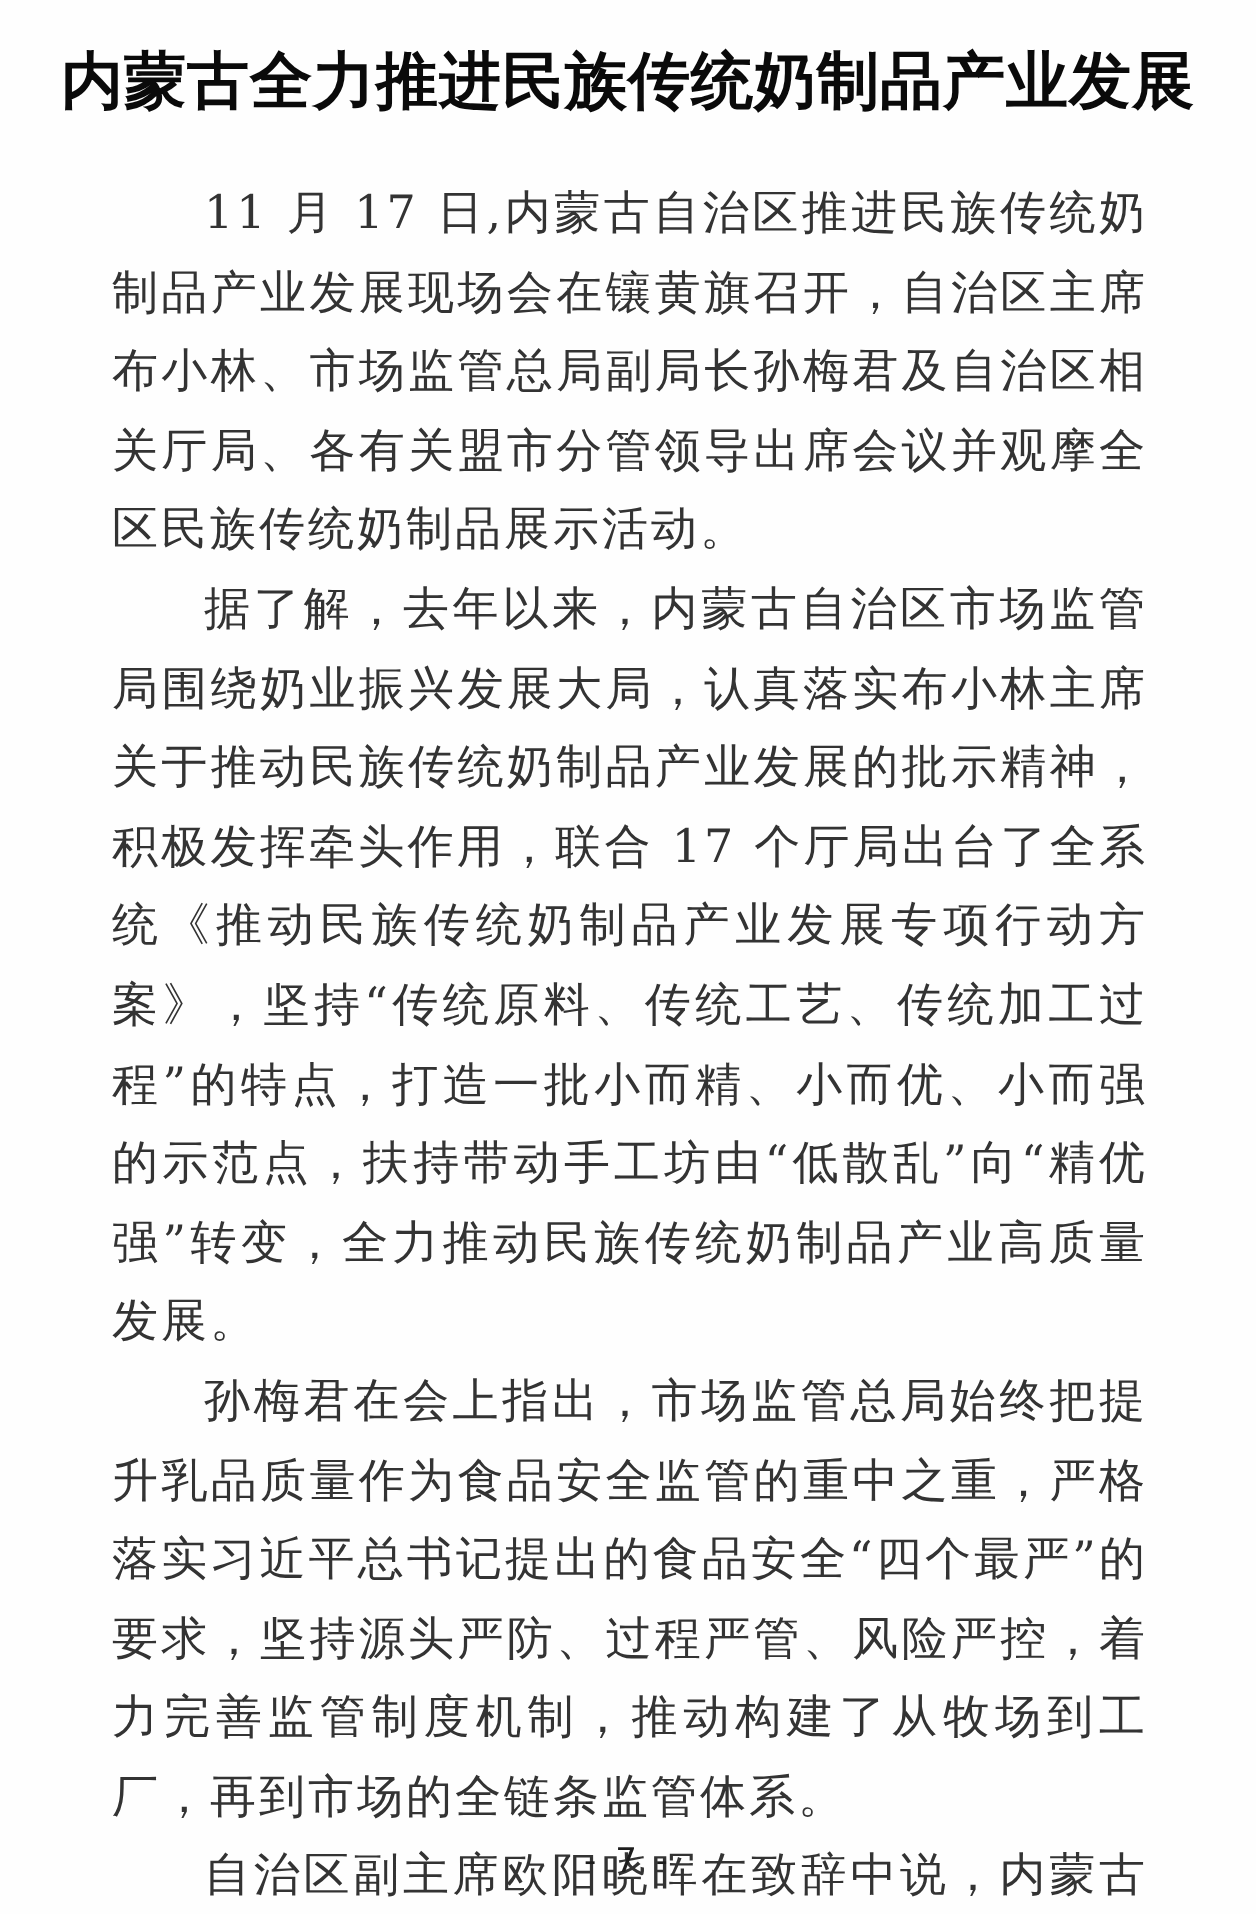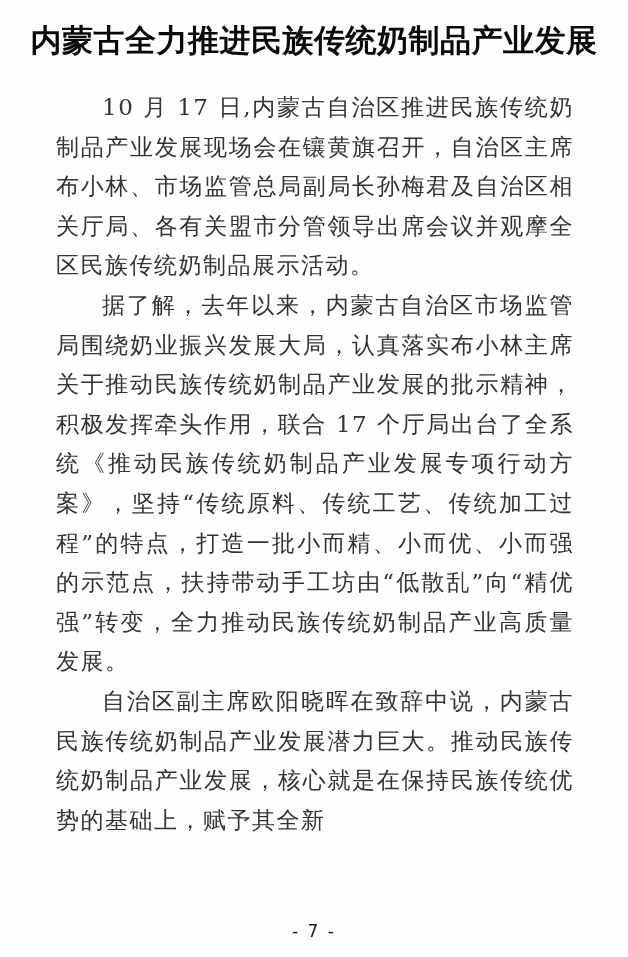--- a/index.html
+++ b/index.html
@@ -57,19 +57,20 @@
     font-family: "DejaVu Sans", "Liberation Sans", sans-serif;
   }
 </style>
 </head>
 <body>
 
 <div class="page">
   <h1 class="doc-title">内蒙古全力推进民族传统奶制品产业发展</h1>
 
   <div class="doc-body">
-    <p>10 月 17 日,内蒙古自治区推进民族传统奶制品产业发展现场会在镶黄旗召开，自治区主席布小林、市场监管总局副局长孙梅君及自治区相关厅局、各有关盟市分管领导出席会议并观摩全区民族传统奶制品展示活动。</p>
+    <p>11 月 17 日,内蒙古自治区推进民族传统奶制品产业发展现场会在镶黄旗召开，自治区主席布小林、市场监管总局副局长孙梅君及自治区相关厅局、各有关盟市分管领导出席会议并观摩全区民族传统奶制品展示活动。</p>
     <p>据了解，去年以来，内蒙古自治区市场监管局围绕奶业振兴发展大局，认真落实布小林主席关于推动民族传统奶制品产业发展的批示精神，积极发挥牵头作用，联合 17 个厅局出台了全系统《推动民族传统奶制品产业发展专项行动方案》，坚持“传统原料、传统工艺、传统加工过程”的特点，打造一批小而精、小而优、小而强的示范点，扶持带动手工坊由“低散乱”向“精优强”转变，全力推动民族传统奶制品产业高质量发展。</p>
+    <p>孙梅君在会上指出，市场监管总局始终把提升乳品质量作为食品安全监管的重中之重，严格落实习近平总书记提出的食品安全“四个最严”的要求，坚持源头严防、过程严管、风险严控，着力完善监管制度机制，推动构建了从牧场到工厂，再到市场的全链条监管体系。</p>
     <p>自治区副主席欧阳晓晖在致辞中说，内蒙古民族传统奶制品产业发展潜力巨大。推动民族传统奶制品产业发展，核心就是在保持民族传统优势的基础上，赋予其全新</p>
   </div>
 
   <div class="page-footer">- 7 -</div>
 </div>
 
 </body></html>

